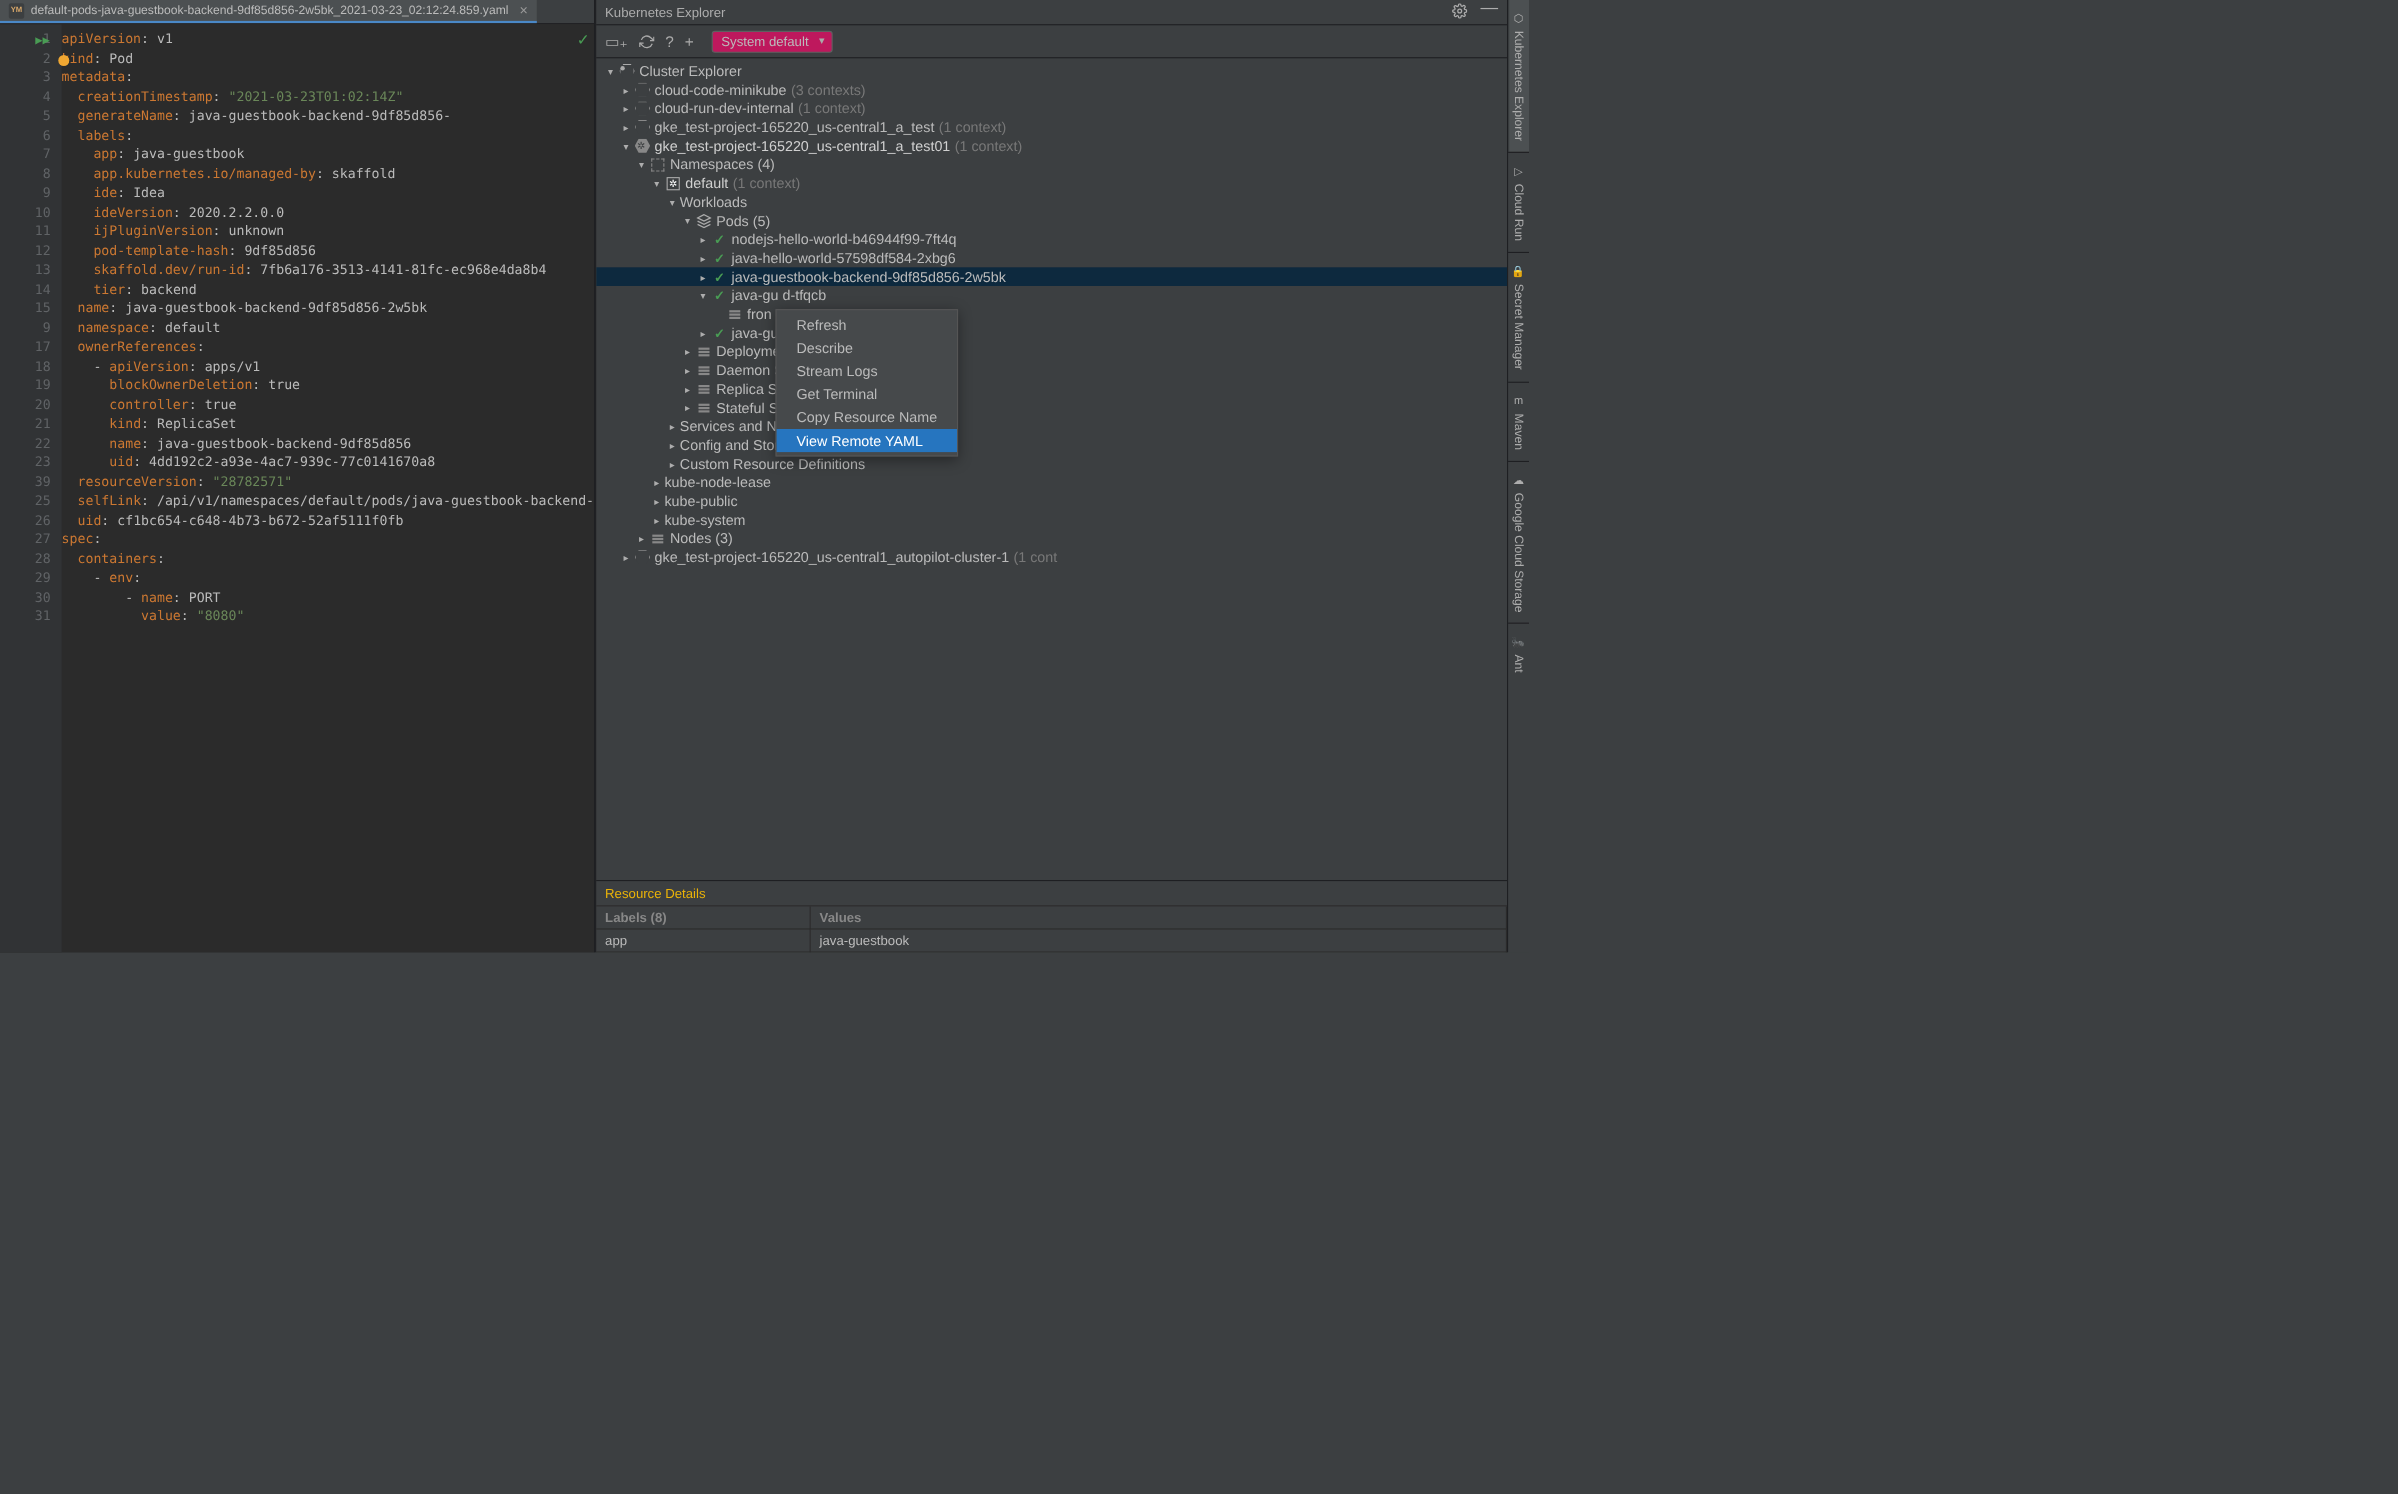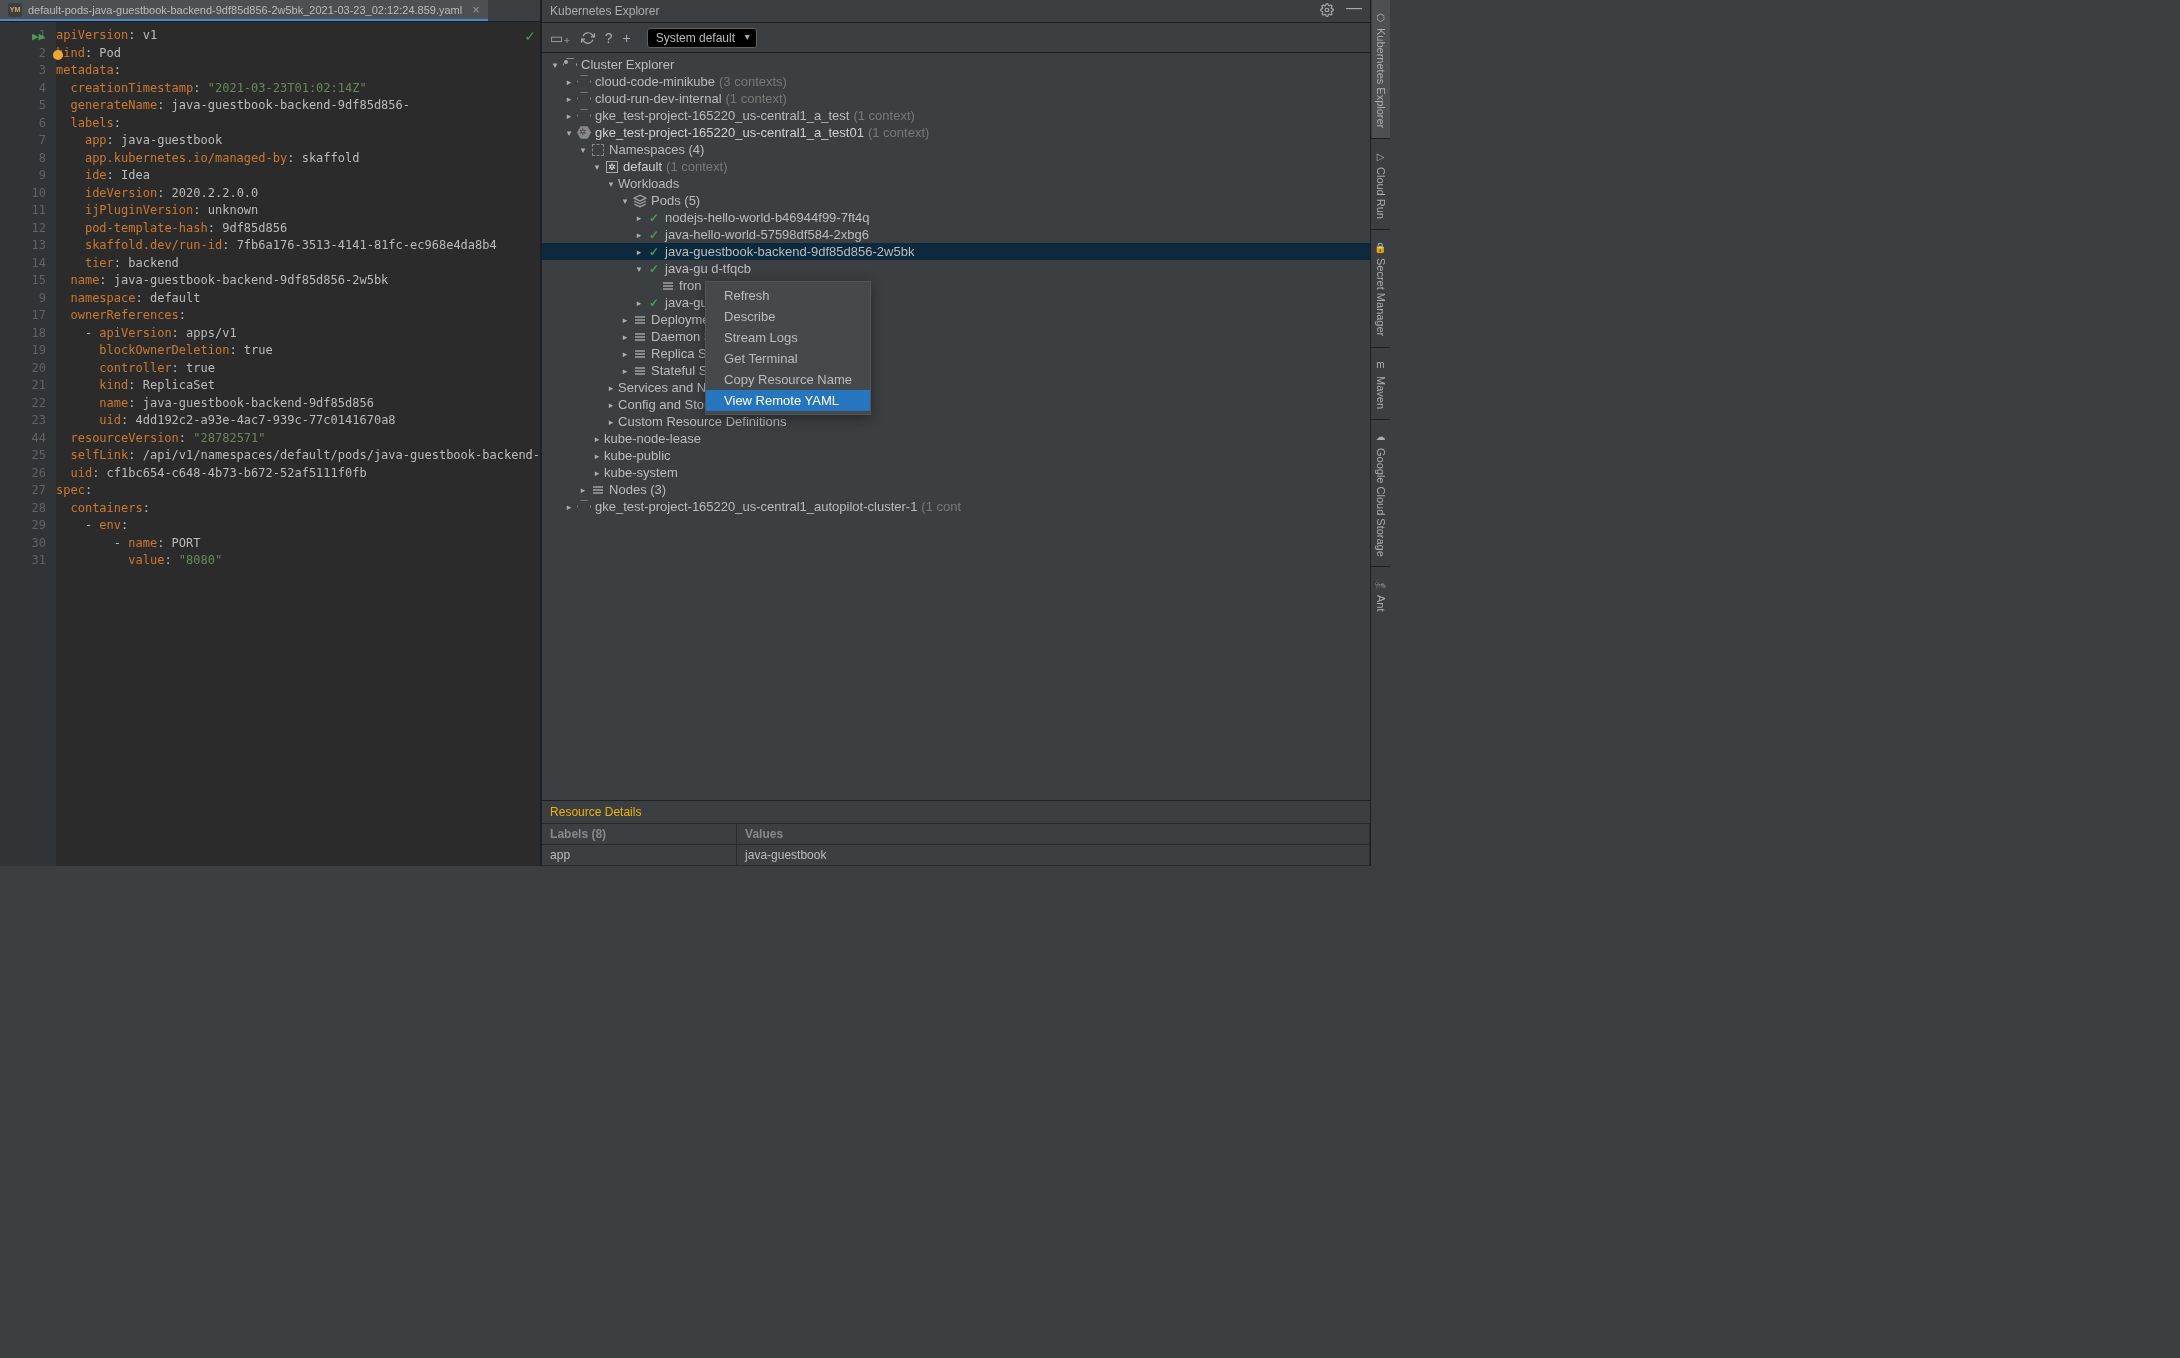--- a/index.html
+++ b/index.html
@@ -26,21 +26,21 @@
 .code .k { color: #cc7832; }
 .code .s { color: #6a8759; }
 .code .p { color: #bbbbbb; }
 .code .w { color: #bbbbbb; }
 .right-pane { flex: 1; display: flex; flex-direction: column; background: #3c3f41; border-left: 1px solid #1e1f22; }
 .explorer-header { height: 23px; display: flex; align-items: center; justify-content: space-between; padding: 0 8px; border-bottom: 1px solid #1e1f22; color: #adadad; font-size: 12px; }
 .explorer-header .actions { display: flex; gap: 12px; color: #adadad;}
 .explorer-header svg { width: 14px; height: 14px; }
 .toolbar { height: 30px; display: flex; align-items: center; gap: 10px; padding: 0 8px; border-bottom: 1px solid #1e1f22; }
 .toolbar .ticon { color: #aaa; font-size: 14px; display: flex; align-items: center; }
-.toolbar select { background: #000000; border: 1px solid #5e6060; color: #bbb; padding: 2px 20px 2px 8px; border-radius: 3px; font-size: 12px; appearance: none; -webkit-appearance: none; position: relative; }
+.toolbar select { background: #be185d; border: 1px solid #5e6060; color: #bbb; padding: 2px 20px 2px 8px; border-radius: 3px; font-size: 12px; appearance: none; -webkit-appearance: none; position: relative; }
 .select-wrap { position: relative; margin-left: 6px; }
 .select-wrap::after { content: "▾"; position: absolute; right: 7px; top: 3px; color: #aaa; font-size: 10px; pointer-events: none; }
 .tree { flex: 1; overflow: auto; padding-top: 3px; position: relative; font-size: 13px; }
 .tree-row { display: flex; align-items: center; height: 17px; padding-right: 6px; white-space: nowrap; color: #bbb; }
 .tree-row.sel { background: #0d293e; }
 .tree-row .tw { width: 14px; color: #adadad; font-size: 9px; text-align: center; flex: 0 0 auto; }
 .tree-row .ind { flex: 0 0 auto; }
 .tree-row .lbl { }
 .tree-row .cnt { color: #787878; margin-left: 4px; }
 .tree-row .bold { color: #d0d0d0; font-weight: 400; }
@@ -97,21 +97,21 @@
           <div>14</div>
           <div>15</div>
           <div>9</div>
           <div>17</div>
           <div>18</div>
           <div>19</div>
           <div>20</div>
           <div>21</div>
           <div>22</div>
           <div>23</div>
-          <div>44</div>
+          <div>39</div>
           <div>25</div>
           <div>26</div>
           <div>27</div>
           <div>28</div>
           <div>29</div>
           <div>30</div>
           <div>31</div>
         </div>
       <div style="position:relative;width:0">
         <span class="gutter-dot" style="left:-3px"></span>

